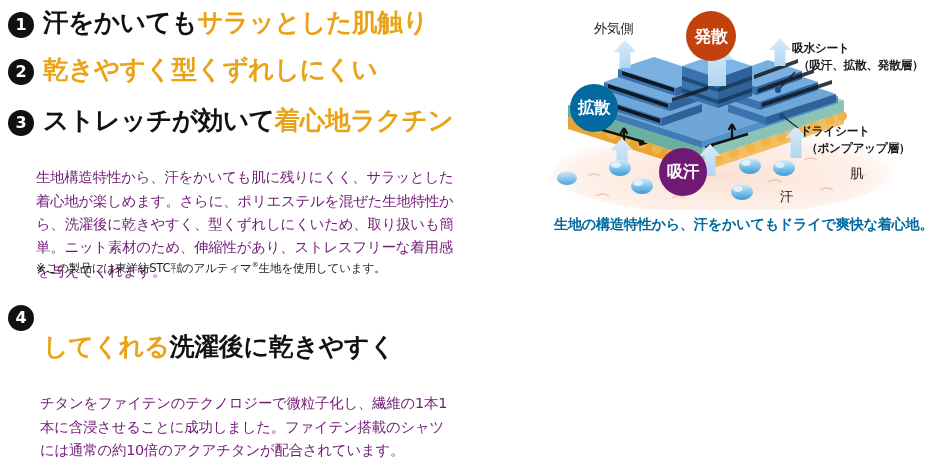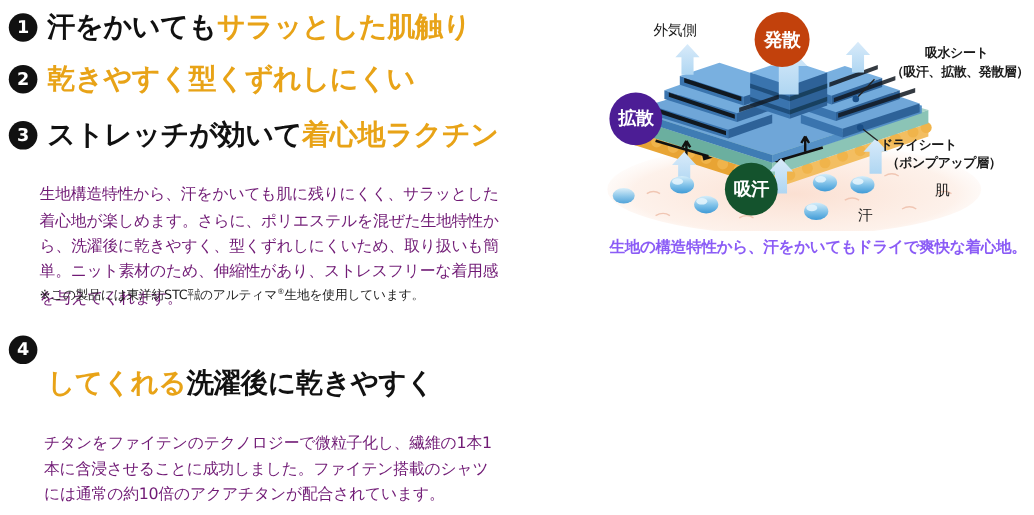--- a/index.html
+++ b/index.html
@@ -43,21 +43,21 @@
     font-family: "DejaVu Sans", sans-serif;
   }
 
   .headline {
     margin-left: 9px;
     font-size: 25.5px;
     font-weight: bold;
     letter-spacing: -0.3px;
     line-height: 1.18;
     white-space: nowrap;
-    font-family: Liberation Serif, serif;
+    font-family: Liberation Mono, monospace;
   }
   .headline .dark { color: #111111; }
   .headline .gold { color: #E8A317; }
 
   .headline.two-line { white-space: normal; }
 
   
   #feature-1 { left: 8px;  top: 10px; }
   #feature-2 { left: 8px;  top: 57px; }
   #feature-3 { left: 8px;  top: 108px; }
@@ -113,29 +113,29 @@
     letter-spacing: -0.5px;
     font-family: "DejaVu Sans", "Liberation Sans", sans-serif;
   }
   #badge-hassan {
     left: 134px; top: 11px;
     width: 50px; height: 50px;
     background: #c2410c;
     font-size: 17px;
   }
   #badge-kakusan {
-    left: 2px; top: 84px;
+    left: 18px; top: 84px;
     width: 48px; height: 48px;
-    background: #4c1d95;
+    background: #0369a1;
     font-size: 16.5px;
   }
   #badge-kyukan {
     left: 107px; top: 148px;
     width: 48px; height: 48px;
-    background: #14532d;
+    background: #701a75;
     font-size: 16.5px;
   }
 
   .diag-label {
     position: absolute;
     font-size: 13.4px;
     font-weight: normal;
     color: #1a1a1a;
     letter-spacing: -0.3px;
     line-height: 1.3;
@@ -149,31 +149,31 @@
   .callout {
     position: absolute;
     font-size: 11.8px;
     font-weight: bold;
     color: #1a1a1a;
     line-height: 1.42;
     letter-spacing: -0.4px;
     white-space: nowrap;
     font-family: "DejaVu Sans", "Liberation Sans", sans-serif;
   }
-  #callout-kyusui { left: 252px; top: 40px; text-align: center; }
+  #callout-kyusui { left: 240px; top: 40px; }
   #callout-dry    { left: 248px; top: 123px; }
   .callout .indent { display: block; padding-left: 6px; }
 
   #diagram-caption {
     position: absolute;
     left: 2px; top: 215px;
     width: 386px;
     font-size: 14.2px;
     font-weight: bold;
-    color: #8b5cf6;
+    color: #0369a1;
     letter-spacing: -0.3px;
     font-family: "DejaVu Sans", "Liberation Sans", sans-serif;
     white-space: nowrap;
   }
 </style>
 </head>
 <body>
 
 <div id="left-column">
 

